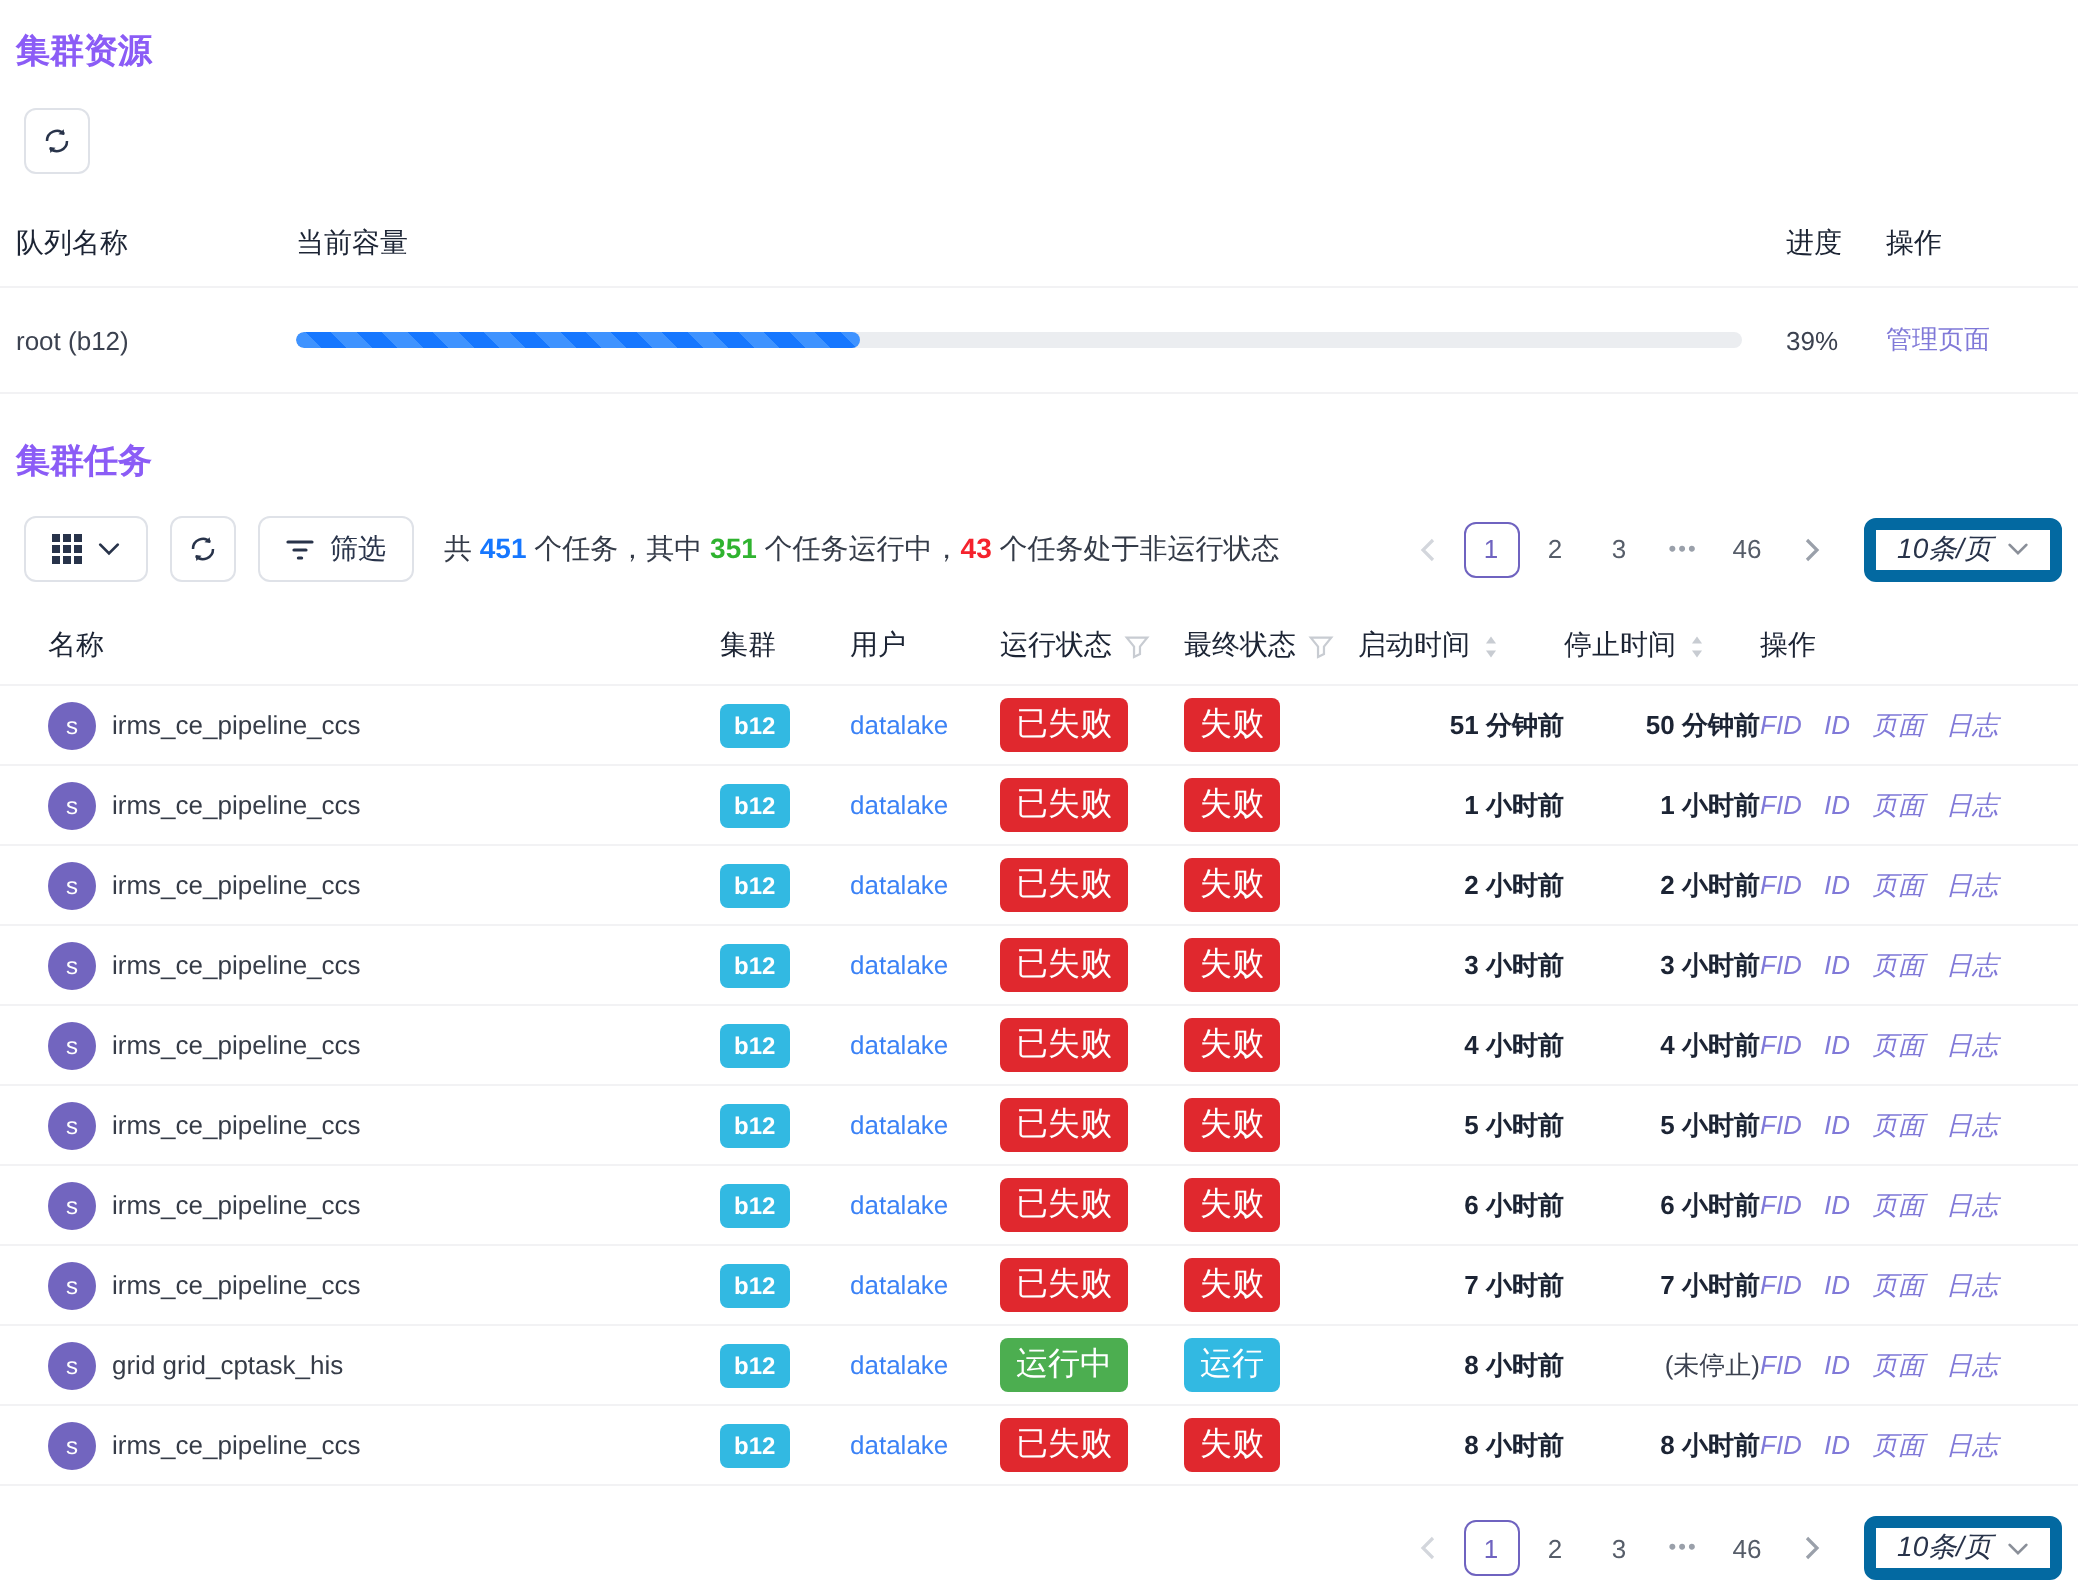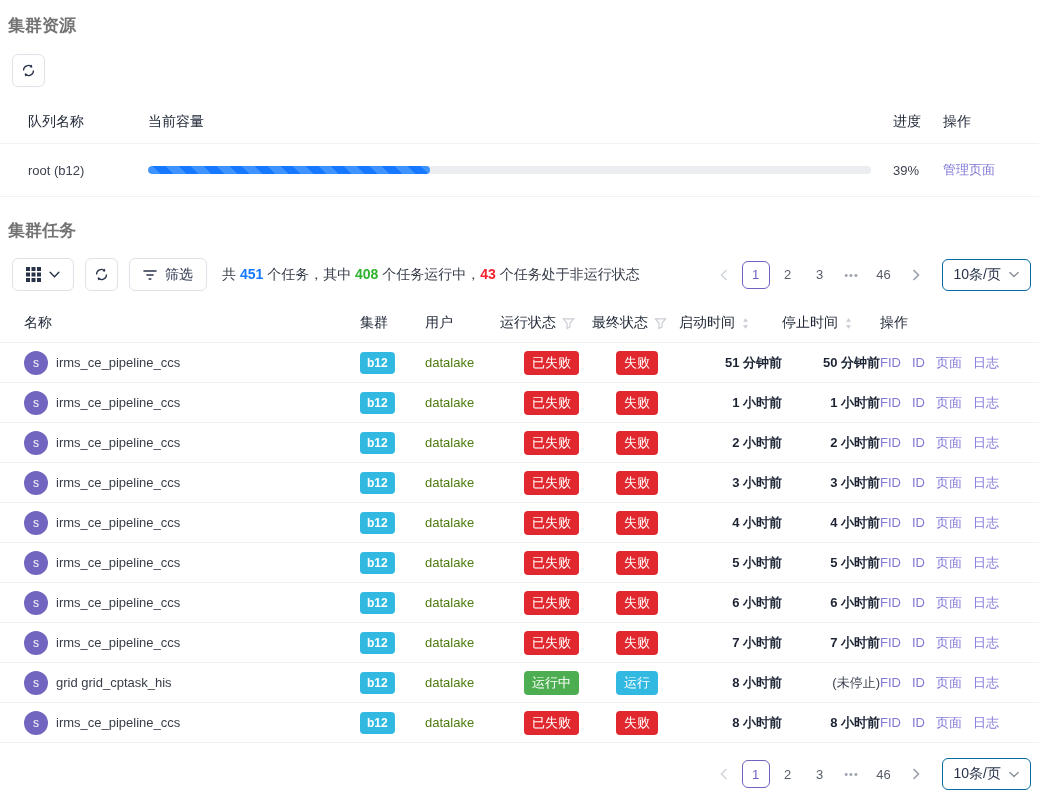--- a/index.html
+++ b/index.html
@@ -2,37 +2,37 @@
 <html style="--blue: #1677ff; --green: #2fb32f; --red: #f5222d; --badge-red: #e0282e; --badge-green: #4cae50; --badge-cyan: #32b9e2; --link-purple: #8079d8; --avatar-purple: #7265bf; --progress-blue: #1677ff; --progress-blue-light: #3f93ff; --active-page: #6f63c0;"><head>
 <meta charset="utf-8">
 <style>
   * { box-sizing: border-box; margin: 0; padding: 0; }
   body {
     width: 1039px; height: 790px; overflow: hidden;
     background: #fff; color: #333;
     font-family: "Liberation Sans", "DejaVu Sans", sans-serif;
     font-size: 14px;
   }
-  .section-title { font-size: 17px; font-weight: 700; color: #737373; margin: 14px 0 0 8px; }
+  .section-title { font-size: 17px; font-weight: 700; color: #8b5cf6; margin: 14px 0 0 8px; }
   .icon-btn {
     display: inline-flex; align-items: center; justify-content: center;
     width: 33px; height: 33px; background: #fff;
     border: 1px solid #dfe2e8; border-radius: 6px; color: #28334a; cursor: pointer;
   }
   .btn {
     display: inline-flex; align-items: center; gap: 8px; height: 33px;
     padding: 0 13px; background: #fff; border: 1px solid #dfe2e8;
     border-radius: 6px; color: #28334a; font-size: 14px; cursor: pointer;
   }
   
   .res-wrap { margin-top: 14px; }
   table { width: 100%; border-collapse: collapse; table-layout: fixed; }
   th { text-align: left; font-weight: 500; color: #1c2434; font-size: 14px;
        padding: 12px 0; border-bottom: 1px solid #f2f2f4; }
-  .res-table th:first-child, .res-table td:first-child { padding-left: 28px; }
+  .res-table th:first-child, .res-table td:first-child { padding-left: 8px; }
   .res-table td { padding: 17px 0; font-size: 13px; color: #3c4250; border-bottom: 1px solid #f2f2f4; }
   .res-table th.pad, .res-table td.pad { padding-left: 12px; }
   .progress-track { width: 723px; height: 8px; border-radius: 5px; background: #ebedf0; overflow: hidden; }
   .progress-fill {
     height: 100%; border-radius: 5px;
     background: repeating-linear-gradient(45deg,
       var(--progress-blue-light, #3f93ff) 0 9px,
       var(--progress-blue, #1677ff) 9px 18px);
   }
   .link { color: var(--link-purple, #8079d8); font-size: 13px; text-decoration: none; cursor: pointer; }
@@ -49,49 +49,49 @@
     min-width: 28px; height: 28px; display: inline-flex; align-items: center;
     justify-content: center; background: #fff; border: none; border-radius: 6px;
     color: #565d69; font-size: 13px; cursor: pointer; font-family: inherit;
   }
   .pg-item.active { border: 1px solid var(--active-page, #6f63c0); color: var(--active-page, #6f63c0); }
   .pg-prev { color: #d3d6dc; }
   .pg-next { color: #9aa0aa; }
   .pg-ellipsis { color: #9aa0aa; font-size: 11px; letter-spacing: 1px; }
   .pg-size {
     display: inline-flex; align-items: center; gap: 8px; height: 32px;
-    margin-left: 8px; padding: 0 11px; border: 1px solid #0369a1;
-    border-radius: 6px; font-size: 14px; color: #28334a; cursor: pointer; background: #fff;
+    margin-left: 8px; padding: 0 11px; border: 6px solid #0369a1;
+    border-radius: 6px; font-size: 14px; color: #28334a; cursor: pointer; background: #fff; font-style: italic;
   }
   .pg-row-bottom { display: flex; justify-content: flex-end; margin: 15px 8px 0 0; }
   
   .task-wrap { margin-top: 13px; }
   .task-table th { padding: 10px 0; }
   .task-table th:first-child { padding-left: 24px; }
   .task-table td { height: 40px; border-bottom: 1px solid #f2f2f4; font-size: 13px; vertical-align: middle; }
   .th-inner { display: inline-flex; align-items: center; gap: 6px; }
   .cell-name { display: flex; align-items: center; gap: 8px; padding-left: 24px; }
   .avatar {
     width: 24px; height: 24px; border-radius: 50%; flex: 0 0 24px;
     background: var(--avatar-purple, #7265bf); color: #fff; font-size: 12px;
     display: inline-flex; align-items: center; justify-content: center;
   }
   .task-name { color: #363c48; }
   .tag-cyan {
     background: var(--badge-cyan, #32b9e2); color: #fff; font-size: 12px;
     font-weight: 700; padding: 4px 7px; border-radius: 4px; display: inline-block;
   }
-  .cell-user { color: #4d7c0f; }
-  .badge { color: #fff; font-size: 13px; padding: 3px 8px; border-radius: 4px; display: inline-block; margin-left: 24px; }
+  .cell-user { color: #3b82f6; }
+  .badge { color: #fff; font-size: 16px; padding: 3px 8px; border-radius: 4px; display: inline-block; }
   .badge-red   { background: var(--badge-red, #e0282e); }
   .badge-green { background: var(--badge-green, #4cae50); }
   .badge-cyan  { background: var(--badge-cyan, #32b9e2); }
   .cell-time { font-weight: 700; color: #1c2434; padding-left: 7px; text-align: right; }
   .cell-time.plain { font-weight: 400; color: #3c4250; }
-  .cell-actions a { margin-right: 11px; }
+  .cell-actions a { margin-right: 11px; font-style: italic; }
   svg { display: block; }
 </style>
 </head>
 <body>
 
 <div>
 
   <section>
     <h1 class="section-title">集群资源</h1>
 
@@ -184,21 +184,21 @@
             <g stroke="currentColor" stroke-width="1.6" stroke-linecap="round">
               <line x1="1" y1="2" x2="13" y2="2"></line>
                 <line x1="4" y1="6" x2="10" y2="6"></line>
                 <line x1="6.2" y1="10" x2="7.8" y2="10"></line>
             </g>
           </svg>
         </span>
         <span>筛选</span>
       </button>
 
-      <div class="summary"><span>共 </span><b class="c-blue">451</b><span> 个任务，其中 </span><b class="c-green">408</b><span> 个任务运行中，</span><b class="c-red">43</b><span> 个任务处于非运行状态</span></div>
+      <div class="summary"><span>共 </span><b class="c-blue">451</b><span> 个任务，其中 </span><b class="c-green">351</b><span> 个任务运行中，</span><b class="c-red">43</b><span> 个任务处于非运行状态</span></div>
 
       <nav class="pg">
         <button class="pg-item pg-prev">
           <span>
               <svg width="8" height="12" viewBox="0 0 8 12">
                 <path d="M6.5 1 1.5 6l5 5" fill="none" stroke="currentColor" stroke-width="1.6"></path>
               </svg>
             </span>
         </button>
         <button class="pg-item active">1</button>

